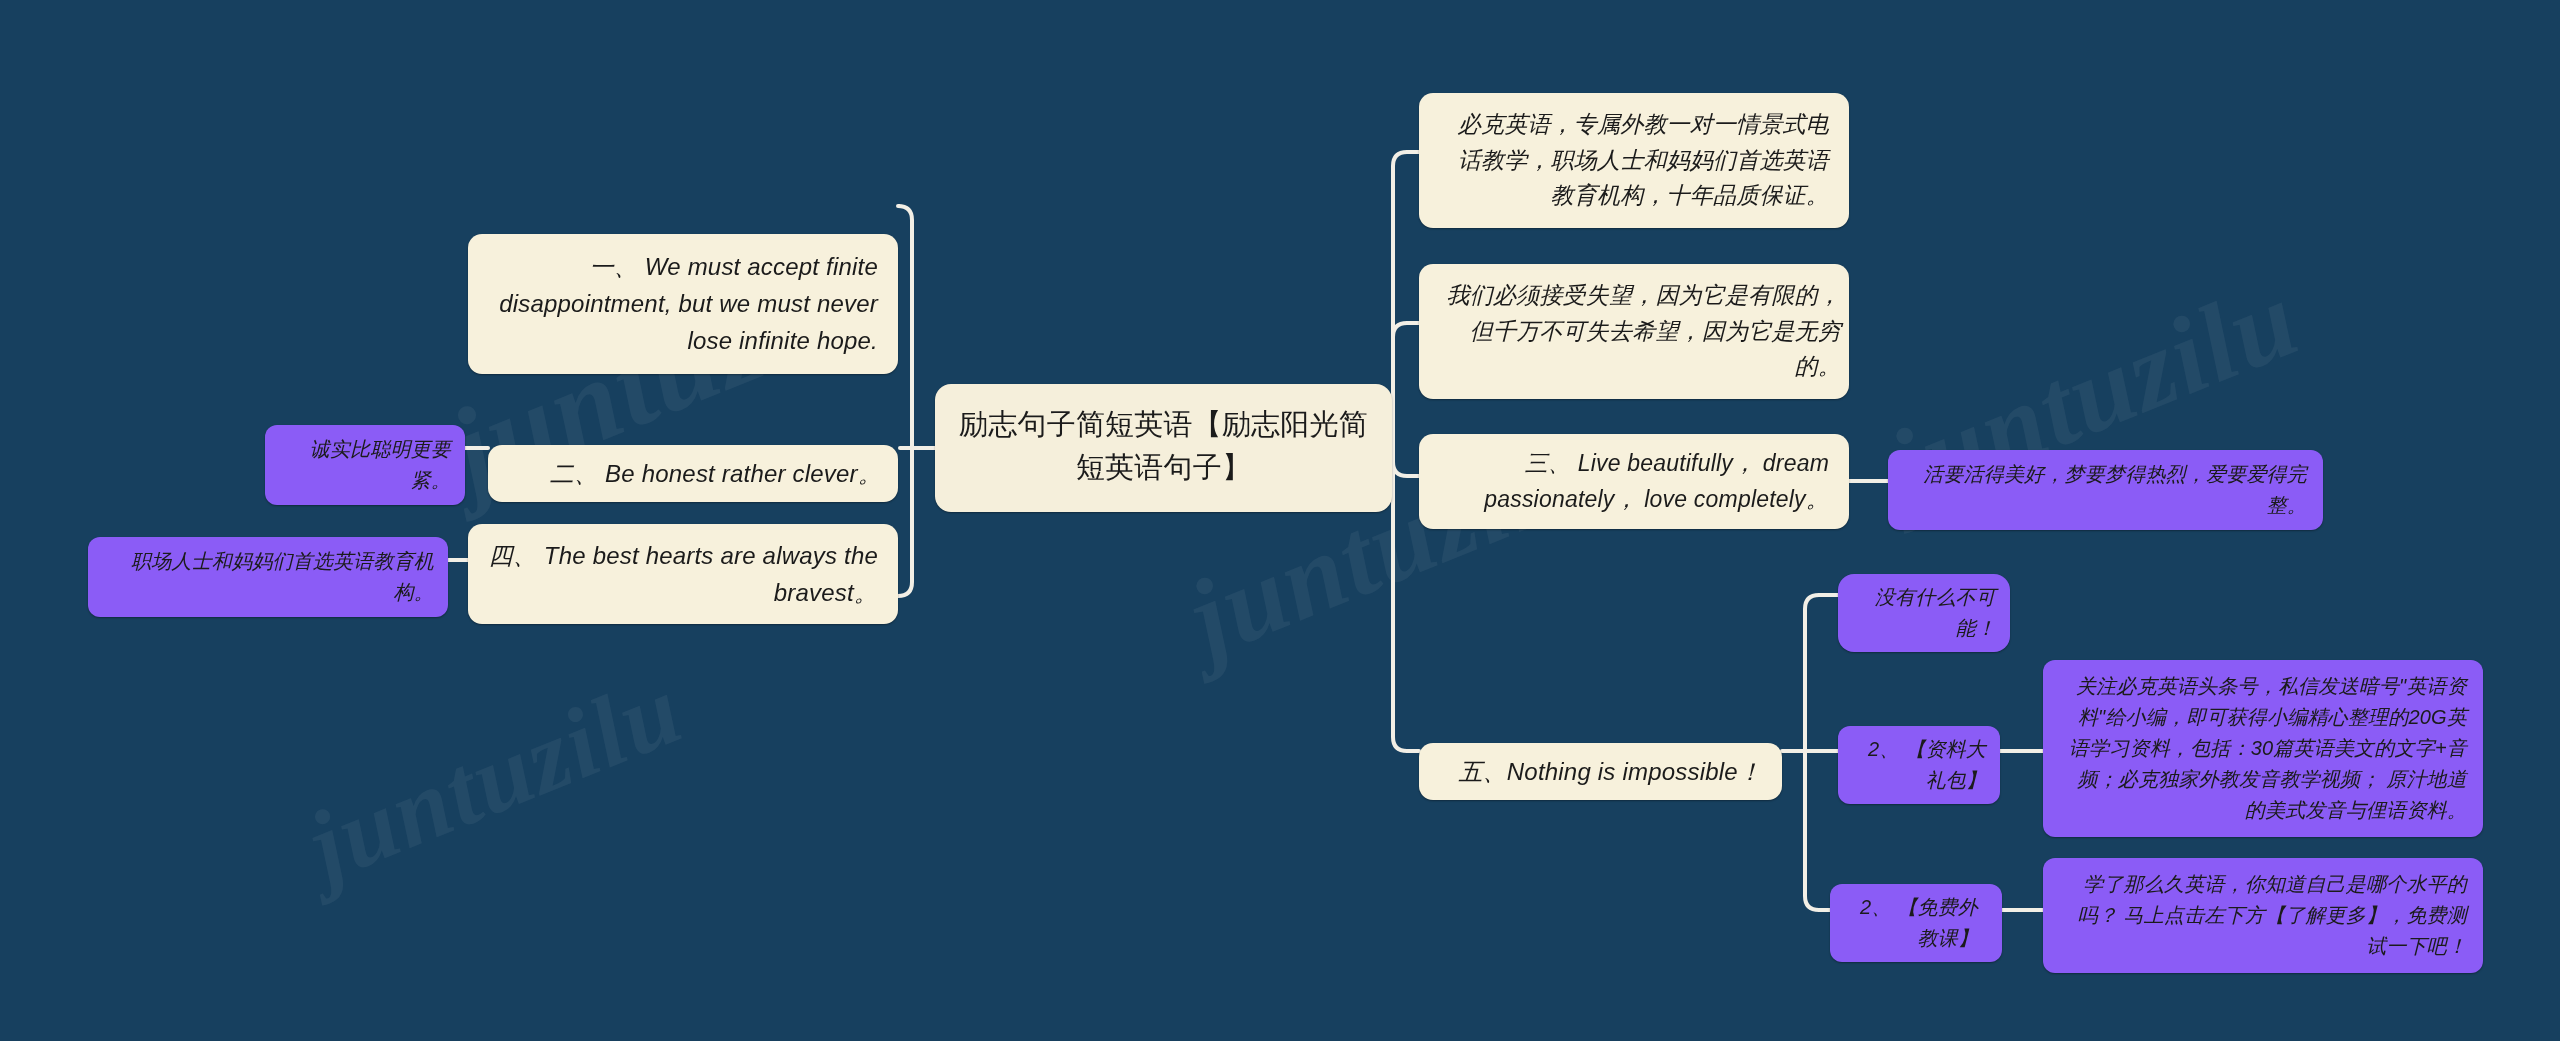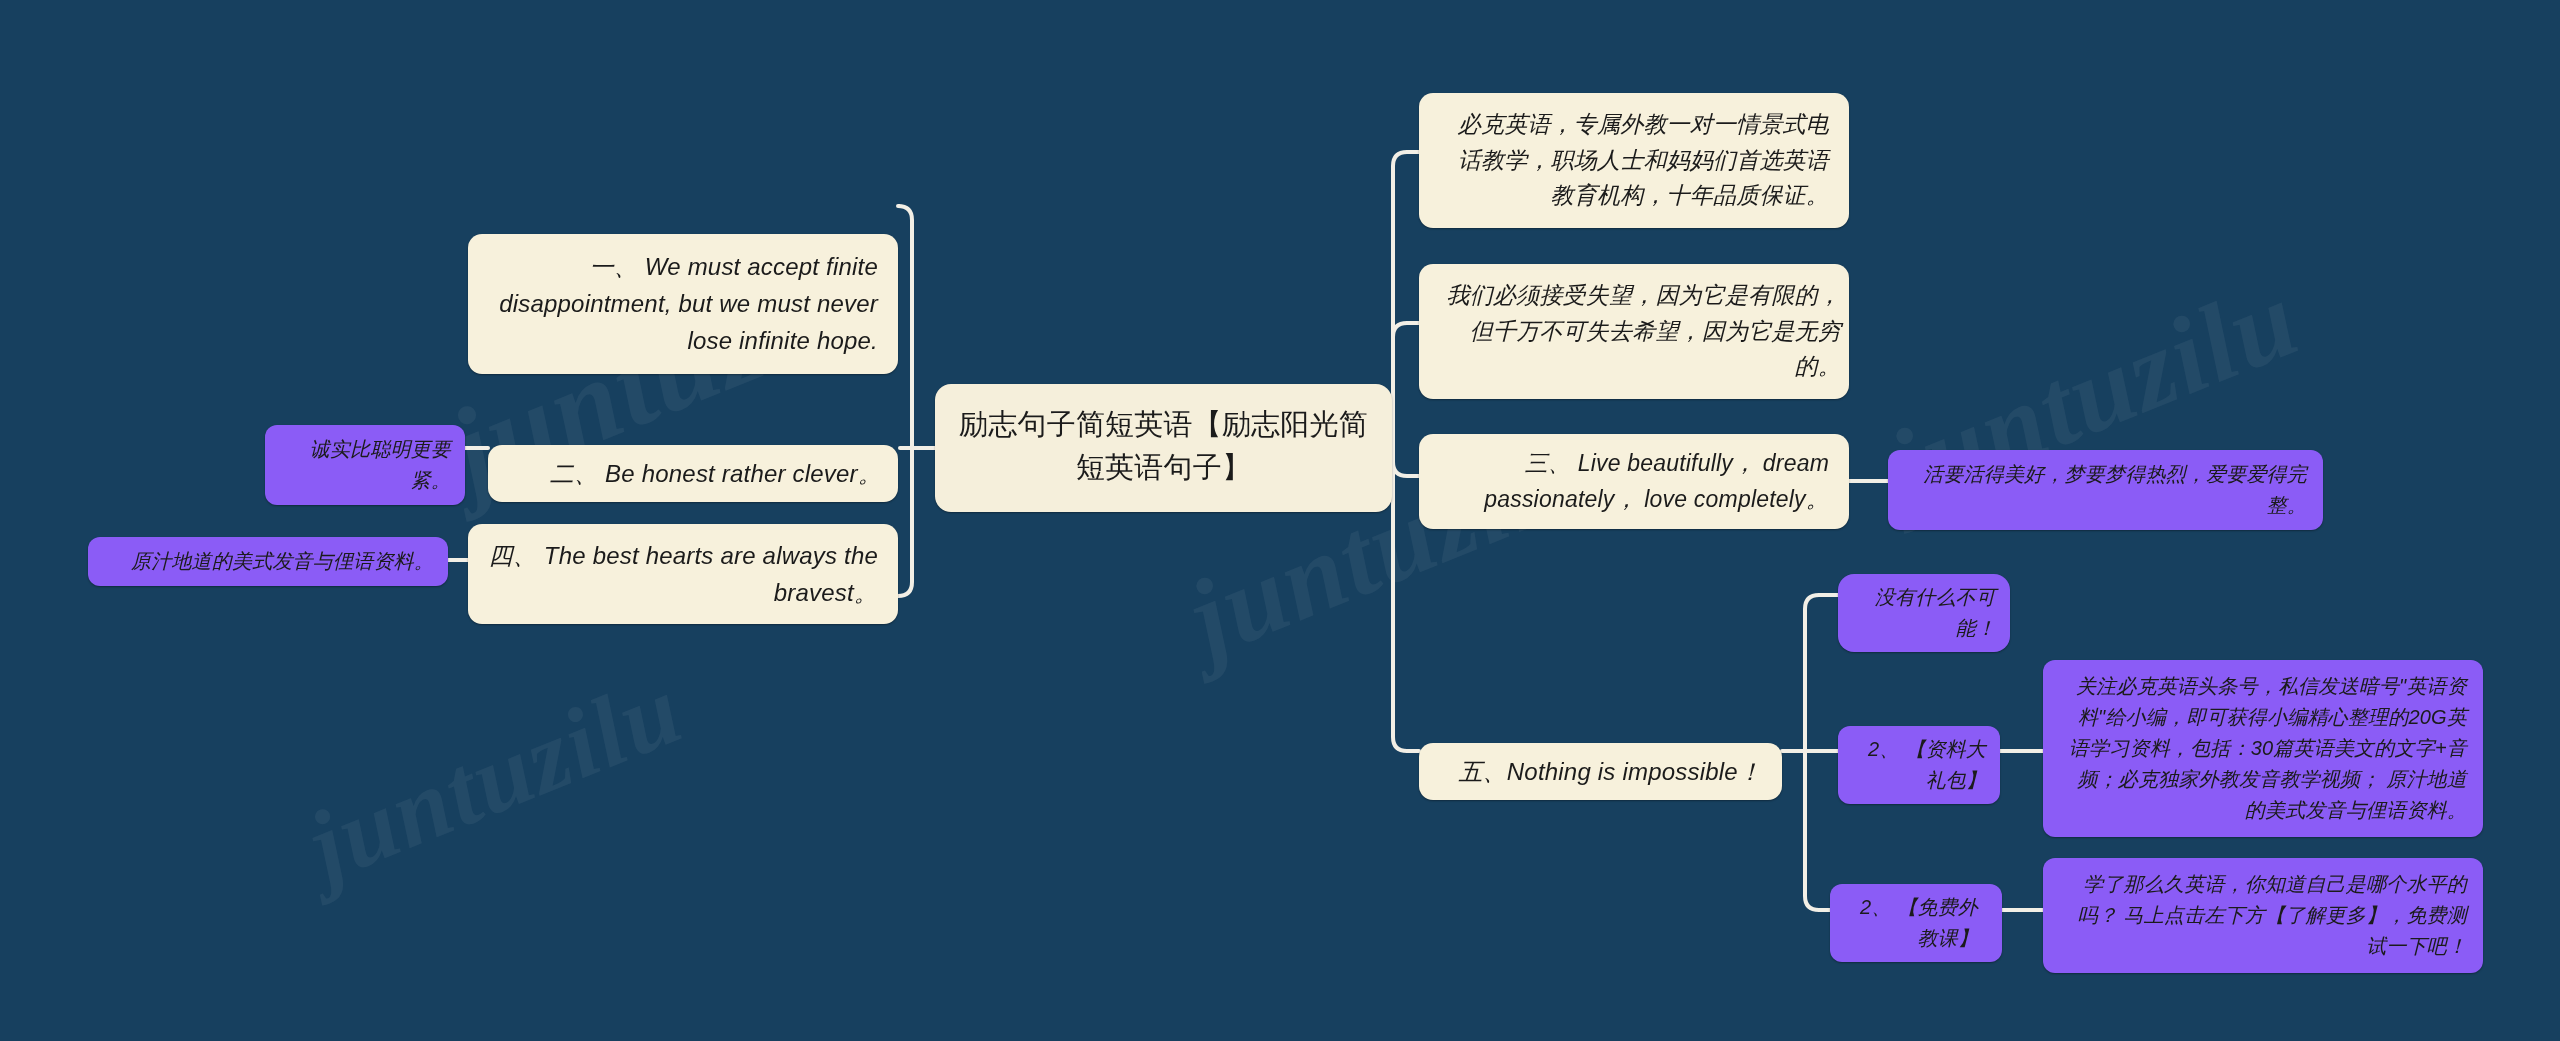--- a/index.html
+++ b/index.html
@@ -108,21 +108,21 @@
 
   <div class="node white tleft" style="left:265px; top:425px; width:200px; padding:9px 14px; font-size:20px; border-radius:12px;">
     <span>诚实比聪明更要紧。</span>
   </div>
 
   <div class="node cream tleft" style="left:468px; top:524px; width:430px; padding:13px 20px; font-size:24px;">
     <span>四、 The best hearts are always the bravest。</span>
   </div>
 
   <div class="node white tleft" style="left:88px; top:537px; width:360px; padding:9px 14px; font-size:20px; border-radius:12px;">
-    <span>原汁地道的美式发音与俚语资料。</span>
+    <span>职场人士和妈妈们首选英语教育机构。</span>
   </div>
 
   <div class="node root" style="left:935px; top:384px; width:457px; height:128px; padding:10px 24px; justify-content:center;font-family:Liberation Mono, monospace;">
     <span>励志句子简短英语【励志阳光简短英语句子】</span>
   </div>
 
   <div class="node cream tleft" style="left:1419px; top:93px; width:430px; padding:14px 20px; font-size:23px;">
     <span>必克英语，专属外教一对一情景式电话教学，职场人士和妈妈们首选英语教育机构，十年品质保证。</span>
   </div>
 

